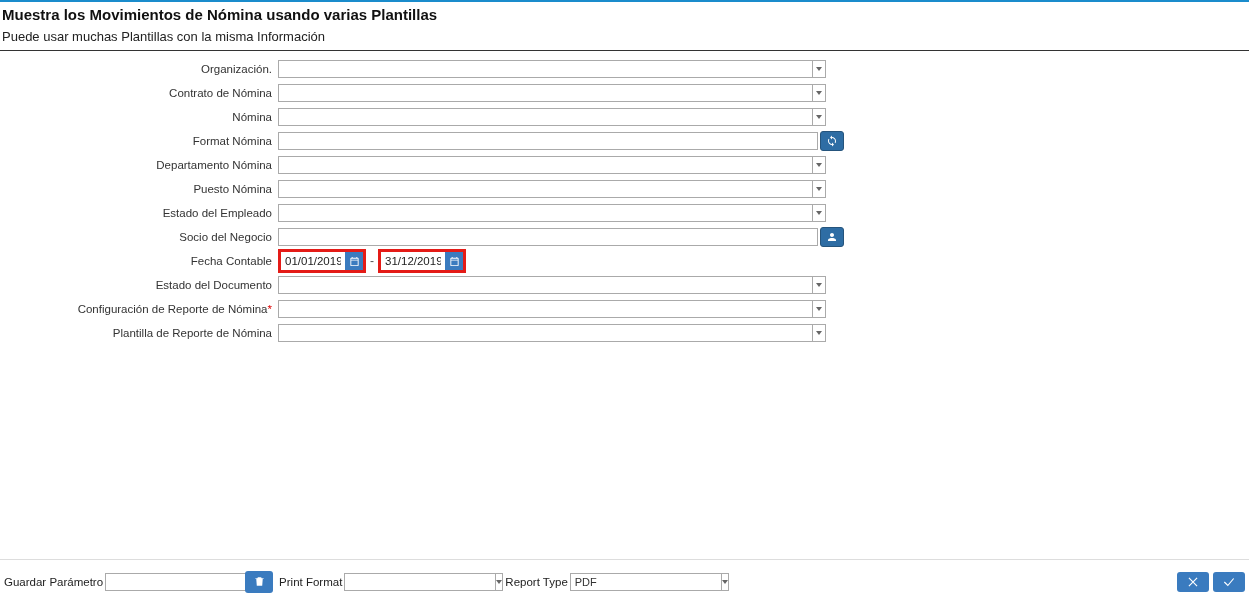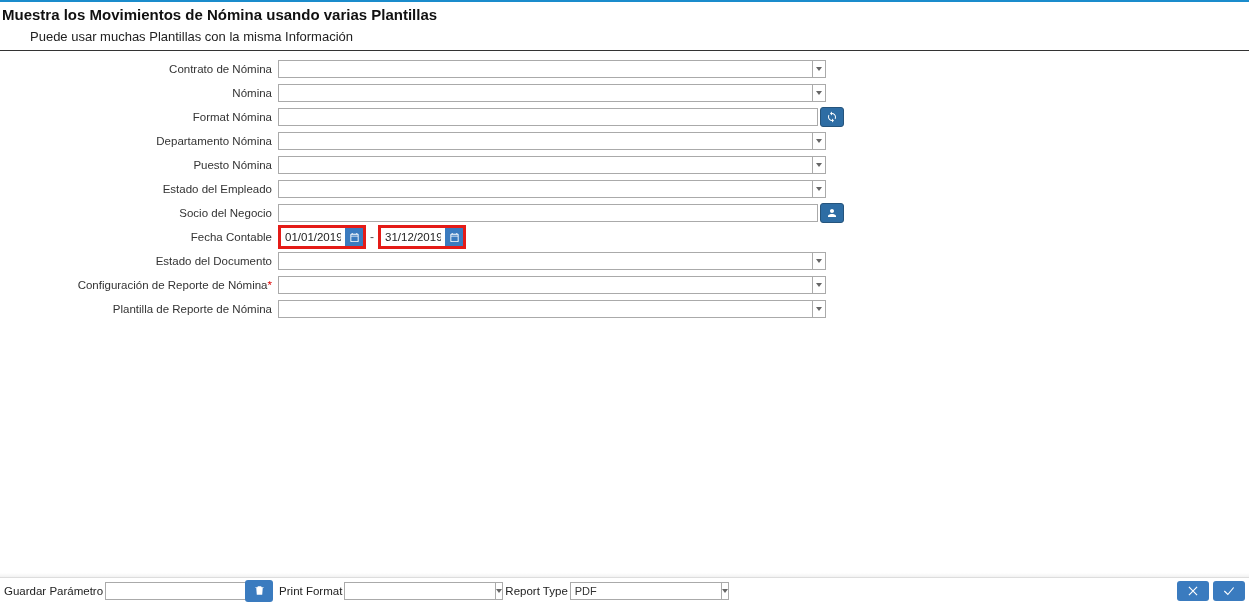--- a/index.html
+++ b/index.html
@@ -1,39 +1,39 @@
 <!DOCTYPE html>
 <html><head>
 <meta charset="utf-8">
 <style>
   * { box-sizing: border-box; margin: 0; padding: 0; }
   html, body { width: 1249px; height: 603px; font-family: Arial, Helvetica, sans-serif; font-size: 12px; color: #222; background: #fff; overflow: hidden; }
   .top-accent { height: 2px; background: #1a8ccc; width: 100%; }
   .page-title { font-size: 15px; font-weight: bold; padding: 4px 16px 6px 2px; color: #111; }
-  .page-subtitle { font-size: 13px; font-weight: normal; padding: 0 0 6px 2px; color: #222; margin-left: 28px; }
+  .page-subtitle { font-size: 13px; font-weight: normal; padding: 0 0 6px 2px; color: #222; }
   .header-divider { border-top: 1px solid #333; margin-bottom: 8px; }
   .form-area { width: 100%; }
   .form-row { display: flex; align-items: center; margin-bottom: 4px; height: 20px; }
   .form-label { width: 278px; text-align: right; padding-right: 6px; font-size: 11.5px; color: #333; white-space: nowrap; }
   .form-label .req { color: #d00; }
   .form-control-wrap { display: flex; align-items: center; }
   .combo { width: 548px; height: 18px; display: flex; }
   .combo-input { flex: 1; height: 18px; border: 1px solid #aaa; border-right: none; background: #fff; padding: 0 4px; font-size: 11px; color: #333; }
   .combo-btn { width: 14px; height: 18px; border: 1px solid #aaa; background: #fff; display: flex; align-items: center; justify-content: center; cursor: pointer; }
   .caret-down { width: 0; height: 0; border-left: 3px solid transparent; border-right: 3px solid transparent; border-top: 4px solid #666; }
   .text-input-wide { width: 540px; height: 18px; border: 1px solid #aaa; background: #fff; padding: 0 4px; font-size: 11px; }
   .action-btn { width: 24px; height: 20px; background: #2e6da4; border: 1px solid #25547c; border-radius: 3px; display: flex; align-items: center; justify-content: center; margin-left: 2px; cursor: pointer; color: #fff; }
   .action-btn svg { width: 12px; height: 12px; fill: #fff; }
   .date-group { display: flex; align-items: center; gap: 4px; }
   .date-field { border: 3px solid #e41b17; display: flex; height: 24px; width: 88px; background: #fff; }
   .date-input { flex: 1; border: none; padding: 0 4px; font-size: 11.5px; color: #222; width: 60px; }
   .date-btn { width: 18px; background: #3a7bbf; display: flex; align-items: center; justify-content: center; cursor: pointer; }
   .date-btn svg { width: 11px; height: 11px; fill: #fff; }
   .date-sep { color: #555; }
-  .bottom-bar { position: absolute; bottom: 0; left: 0; right: 0; height: 26px; background: #fff; border-top: 1px solid #ddd; display: flex; align-items: center; padding: 0 4px; }
+  .bottom-bar { position: absolute; bottom: 0; left: 0; right: 0; height: 44px; background: #fff; border-top: 1px solid #ddd; display: flex; align-items: center; padding: 0 4px; }
   .bottom-shadow { position: absolute; bottom: 24px; left: 0; right: 0; height: 6px; background: linear-gradient(to bottom, rgba(0,0,0,0), rgba(0,0,0,0.08)); pointer-events: none; }
   .bb-label { font-size: 11.5px; margin-right: 2px; white-space: nowrap; }
   .bb-combo { height: 18px; display: flex; margin-right: 6px; }
   .bb-combo .combo-input { border-right: none; }
   .bb-combo .combo-btn { }
   .bb-combo.w130 { width: 128px; }
   .bb-combo.w155 { width: 155px; }
   .bb-combo.w125 { width: 125px; }
   .bb-trash { width: 28px; height: 22px; background: #3a7bbf; border-radius: 3px; display: flex; align-items: center; justify-content: center; margin: 0 6px; color: #fff; cursor: pointer; }
   .bb-trash svg { width: 13px; height: 13px; fill: #fff; }
@@ -47,20 +47,31 @@
 <body>
 
 <div class="top-accent"></div>
 
 <div class="page-title">Muestra los Movimientos de Nómina usando varias Plantillas</div>
 <div class="page-subtitle">Puede usar muchas Plantillas con la misma Información</div>
 <div class="header-divider"></div>
 
 <div class="form-area">
 
+  <div class="form-row">
+    <div class="form-label">Organización.</div>
+    <div class="form-control-wrap">
+      <div class="combo">
+        <input class="combo-input" value="" style="">
+        <div class="combo-btn">
+            <div class="caret-down"></div>
+          </div>
+      </div>
+    </div>
+  </div>
 
   <div class="form-row">
     <div class="form-label">Contrato de Nómina</div>
     <div class="form-control-wrap">
       <div class="combo">
         <input class="combo-input" value="" style="">
         <div class="combo-btn">
             <div class="caret-down"></div>
           </div>
       </div>

